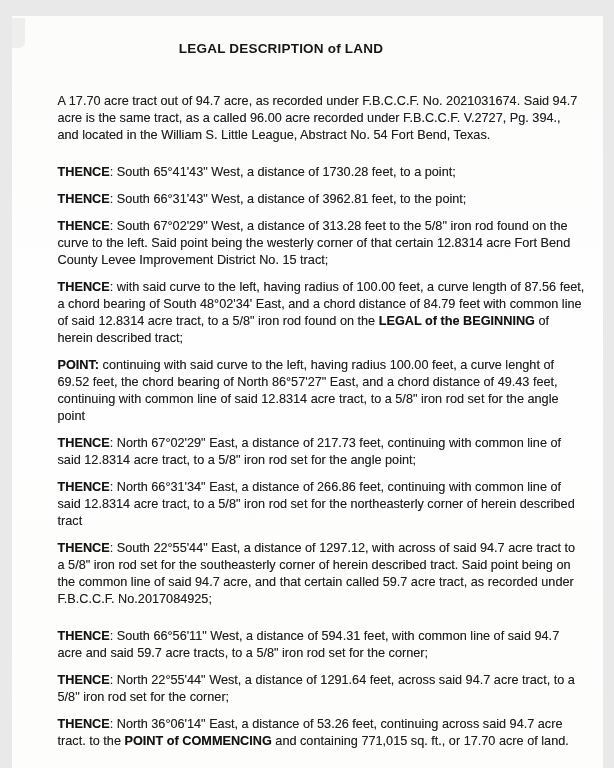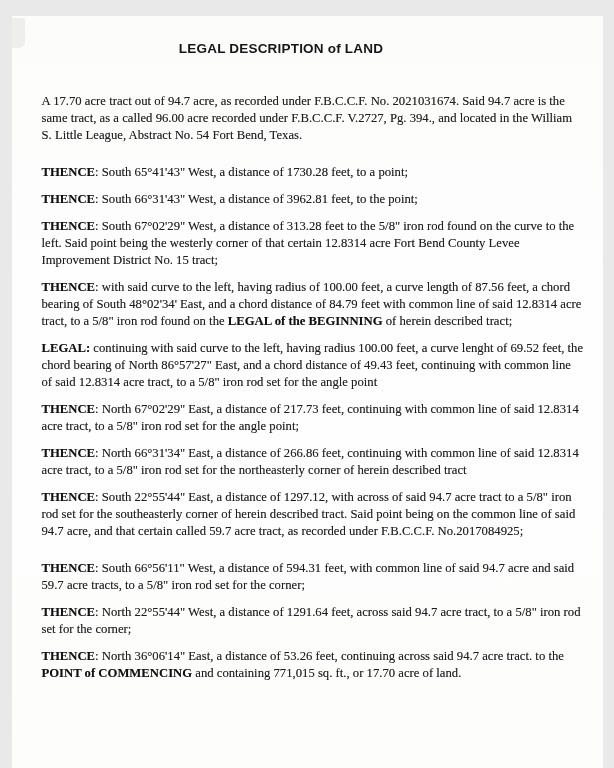--- a/index.html
+++ b/index.html
@@ -30,24 +30,23 @@
   .doc-title {
     padding-top: 25px;
     text-align: center;
     font-size: 13.5px;
     font-weight: bold;
     letter-spacing: 0.2px;
     transform: translateX(-26px);
     color: #161616;
   }
   .content {
-    padding: 37px 18px 0 30px;
+    padding: 37px 18px 0 46px;
     font-size: 12.7px;
     line-height: 17px;
-    font-family: Liberation Serif, serif;
   }
   .content p {
     margin: 0 0 10px 0;
     text-shadow: 0 0 0.4px rgba(30,30,30,0.45);
   }
   .intro-block p {
     margin: 0;
   }
   .intro-block {
     margin-bottom: 20px;
@@ -75,21 +74,21 @@
     <div class="intro-block">
       <p>A 17.70 acre tract out of 94.7 acre, as recorded under F.B.C.C.F. No. 2021031674. Said 94.7 acre is the same tract, as a called 96.00 acre recorded under F.B.C.C.F. V.2727, Pg. 394., and located in the William S. Little League, Abstract No. 54 Fort Bend, Texas.</p>
     </div>
 
     <div class="paragraphs">
 
         <p><strong>THENCE</strong><span>: South 65°41'43" West, a distance of 1730.28 feet, to a point;</span></p>
         <p><strong>THENCE</strong><span>: South 66°31'43" West, a distance of 3962.81 feet, to the point;</span></p>
         <p><strong>THENCE</strong><span>: South 67°02'29" West, a distance of 313.28 feet to the 5/8" iron rod found on the curve to the left. Said point being the westerly corner of that certain 12.8314 acre Fort Bend County Levee Improvement District No. 15 tract;</span></p>
         <p><strong>THENCE</strong><span>: with said curve to the left, having radius of 100.00 feet, a curve length of 87.56 feet, a chord bearing of South 48°02'34' East, and a chord distance of 84.79 feet with common line of said 12.8314 acre tract, to a 5/8" iron rod found on the </span><strong>LEGAL of the BEGINNING</strong><span> of herein described tract;</span></p>
-        <p><strong>LEGAL:</strong><span> continuing with said curve to the left, having radius 100.00 feet, a curve lenght of 69.52 feet, the chord bearing of North 86°57'27" East, and a chord distance of 49.43 feet, continuing with common line of said 12.8314 acre tract, to a 5/8" iron rod set for the angle point</span></p>
+        <p><strong>POINT:</strong><span> continuing with said curve to the left, having radius 100.00 feet, a curve lenght of 69.52 feet, the chord bearing of North 86°57'27" East, and a chord distance of 49.43 feet, continuing with common line of said 12.8314 acre tract, to a 5/8" iron rod set for the angle point</span></p>
         <p><strong>THENCE</strong><span>: North 67°02'29" East, a distance of 217.73 feet, continuing with common line of said 12.8314 acre tract, to a 5/8" iron rod set for the angle point;</span></p>
         <p><strong>THENCE</strong><span>: North 66°31'34" East, a distance of 266.86 feet, continuing with common line of said 12.8314 acre tract, to a 5/8" iron rod set for the northeasterly corner of herein described tract</span></p>
         <p><strong>THENCE</strong><span>: South 22°55'44" East, a distance of 1297.12, with across of said 94.7 acre tract to a 5/8" iron rod set for the southeasterly corner of herein described tract. Said point being on the common line of said 94.7 acre, and that certain called 59.7 acre tract, as recorded under F.B.C.C.F. No.2017084925;</span></p>
         <p><strong>THENCE</strong><span>: South 66°56'11" West, a distance of 594.31 feet, with common line of said 94.7 acre and said 59.7 acre tracts, to a 5/8" iron rod set for the corner;</span></p>
         <p><strong>THENCE</strong><span>: North 22°55'44" West, a distance of 1291.64 feet, across said 94.7 acre tract, to a 5/8" iron rod set for the corner;</span></p>
         <p><strong>THENCE</strong><span>: North 36°06'14" East, a distance of 53.26 feet, continuing across said 94.7 acre tract. to the </span><strong>POINT of COMMENCING</strong><span> and containing 771,015 sq. ft., or 17.70 acre of land.</span></p>
       </div>
   </div>
 </div>
 

